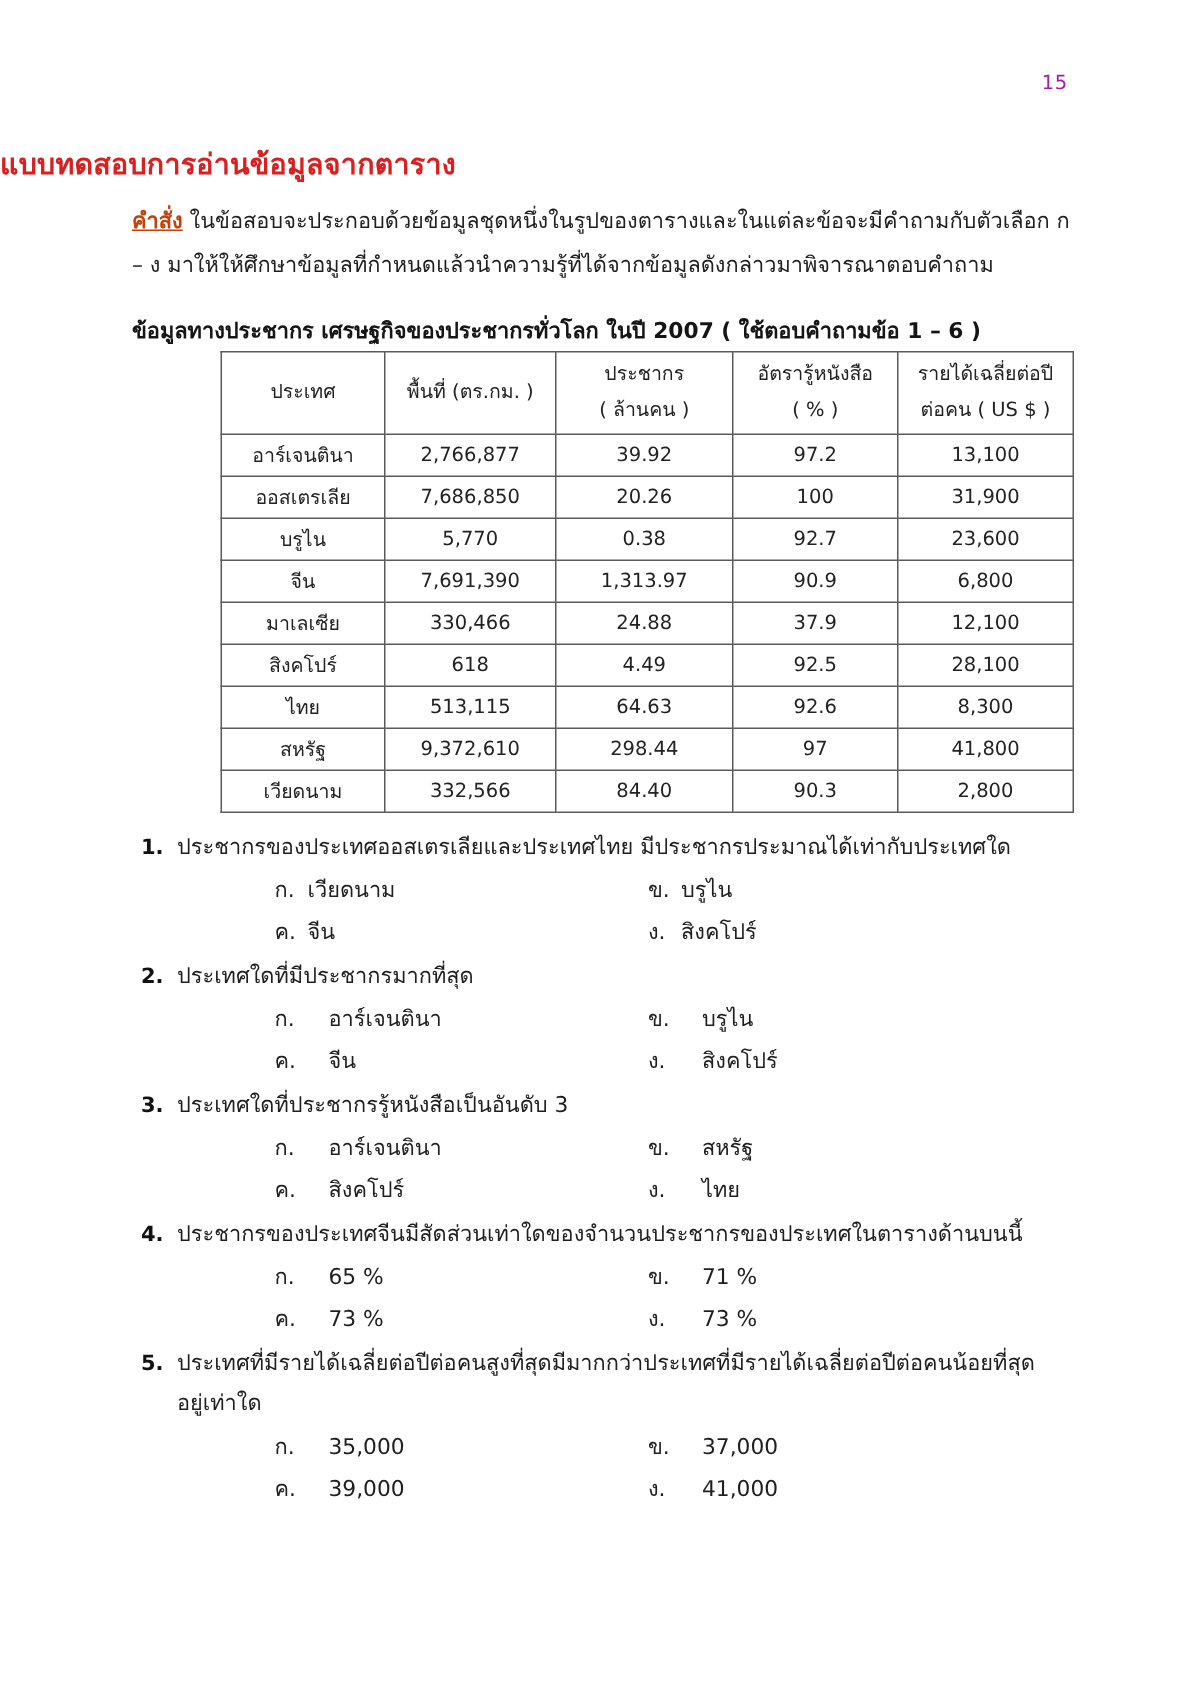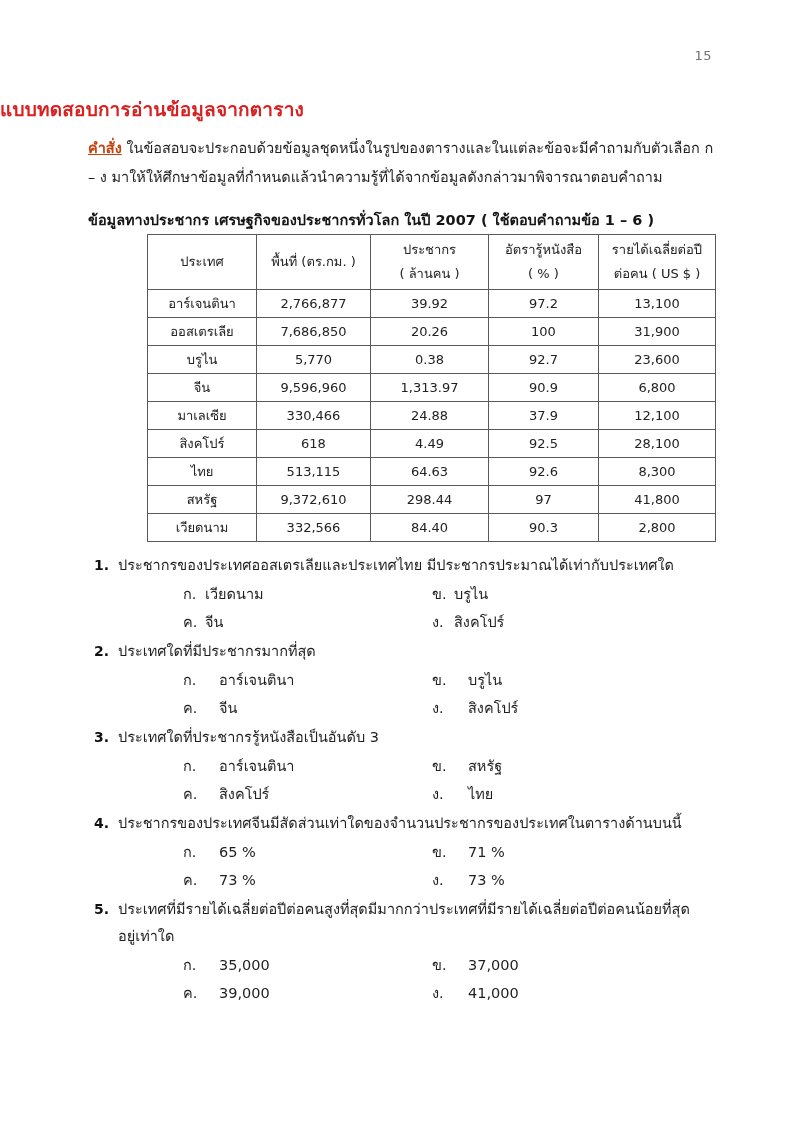--- a/index.html
+++ b/index.html
@@ -19,21 +19,21 @@
     background: #ffffff;
     overflow: hidden;
   }
 
   
   .page-number {
     position: absolute;
     top: 48px;
     right: 88px;
     font-size: 13px;
-    color: #737373;
+    color: #a21caf;
     letter-spacing: 0.5px;
   }
 
   
   .doc-title {
     position: absolute;
     top: 94px;
     left: 0;
     width: 800px;
     text-align: left;
@@ -231,21 +231,21 @@
           </tr>
           <tr>
             <td>บรูไน</td>
             <td>5,770</td>
             <td>0.38</td>
             <td>92.7</td>
             <td>23,600</td>
           </tr>
           <tr>
             <td>จีน</td>
-            <td>9,596,960</td>
+            <td>7,691,390</td>
             <td>1,313.97</td>
             <td>90.9</td>
             <td>6,800</td>
           </tr>
           <tr>
             <td>มาเลเซีย</td>
             <td>330,466</td>
             <td>24.88</td>
             <td>37.9</td>
             <td>12,100</td>

